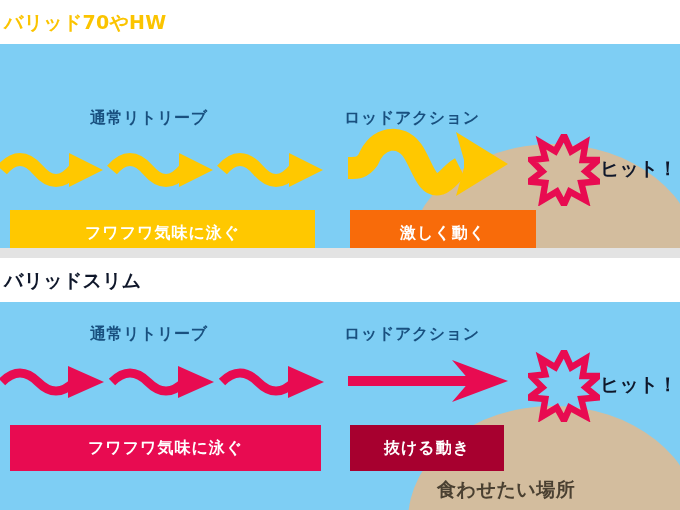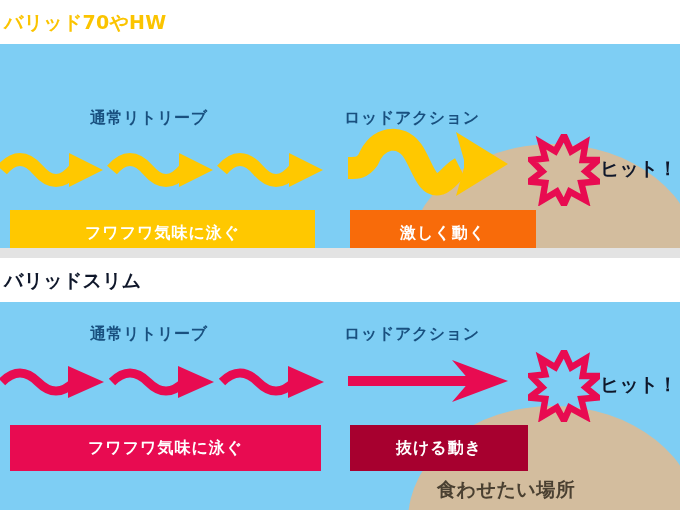--- a/index.html
+++ b/index.html
@@ -243,18 +243,18 @@
     </div>
 
     <div class="burst" style="left:528px; top:48px;">
       <svg width="72" height="72" viewBox="0 0 100 100" xmlns="http://www.w3.org/2000/svg">
         <polygon points="50,2 60,24 80,12 76,36 98,36 80,52 97,66 74,68 80,92 58,80 50,98 40,80 20,92 24,68 2,66 20,52 4,36 24,34 18,12 38,24" fill="none" stroke="#E80B51" stroke-width="9" stroke-linejoin="miter"></polygon>
       </svg>
     </div>
     <div class="hit-text" style="left:600px; top:70px;">ヒット！</div>
 
     <div class="banner" style="left:10px; top:123px; width:311px; height:46px; background:#E80B51;">フワフワ気味に泳ぐ</div>
-    <div class="banner" style="left:350px; top:123px; width:178px; height:46px; background:#A7002F;">抜ける動き</div>
+    <div class="banner" style="left:350px; top:123px; width:154px; height:46px; background:#A7002F;">抜ける動き</div>
 
     <div class="dome-label" style="left:437px; top:175px;">食わせたい場所</div>
   </div>
 
 </div>
 
 </body></html>

